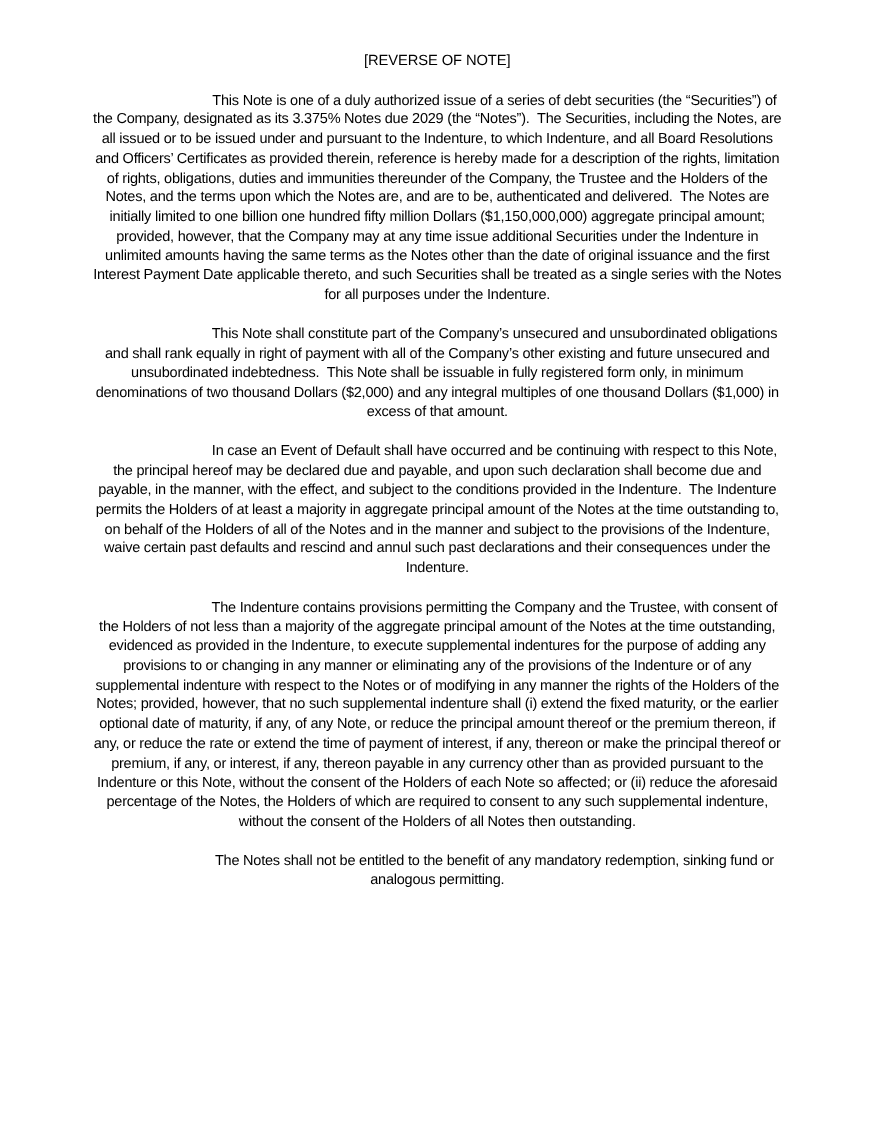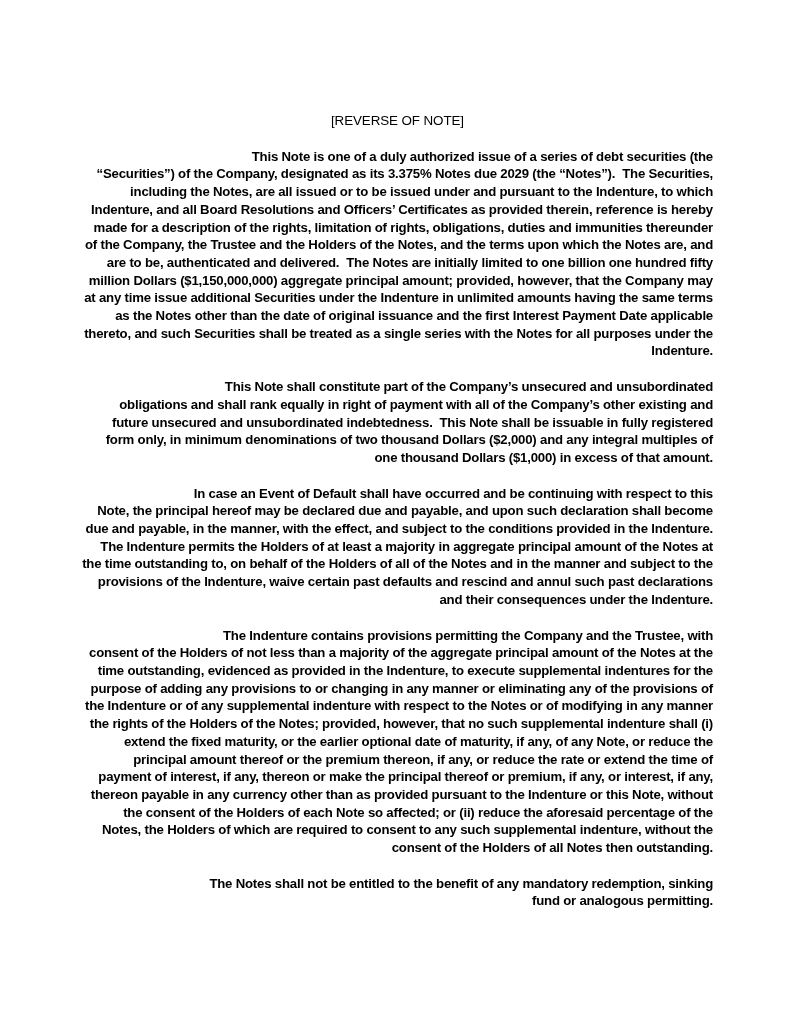--- a/index.html
+++ b/index.html
@@ -6,42 +6,41 @@
     margin: 0;
     padding: 0;
     background: #ffffff;
   }
   .page {
     position: relative;
     width: 791px;
     height: 1024px;
     background: #ffffff;
     box-sizing: border-box;
-    padding: 112px 78px 40px 82px;
+    padding: 46px 78px 40px 82px;
     overflow: hidden;
     font-family: "Liberation Sans", sans-serif;
     color: #000000;
   }
   .doc-title {
     font-size: 13.4px;
     line-height: 17.7px;
     letter-spacing: -0.1px;
     text-align: center;
     margin: 0 0 18px 0;
     font-weight: 400;
   }
   .para {
     font-size: 13.2px;
     line-height: 17.7px;
     letter-spacing: -0.2px;
     text-indent: 104px;
-    text-align: right;
+    text-align: center;
     margin: 0 0 18px 0;
     white-space: pre-wrap;
-    font-weight: bold;
   }
   .para:last-child {
     margin-bottom: 0;
   }
 </style>
 </head>
 <body>
 
 <div class="page">
   <div class="doc-title">[REVERSE OF NOTE]</div>

